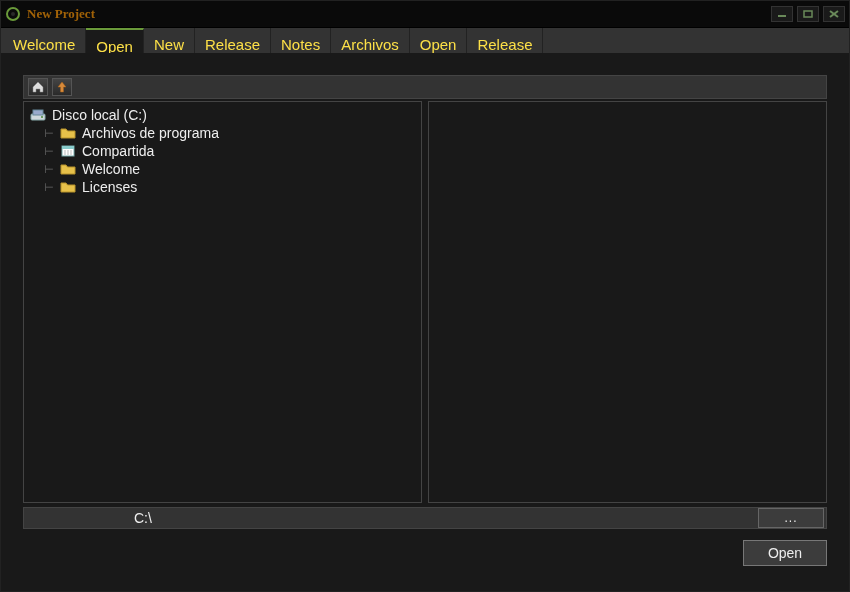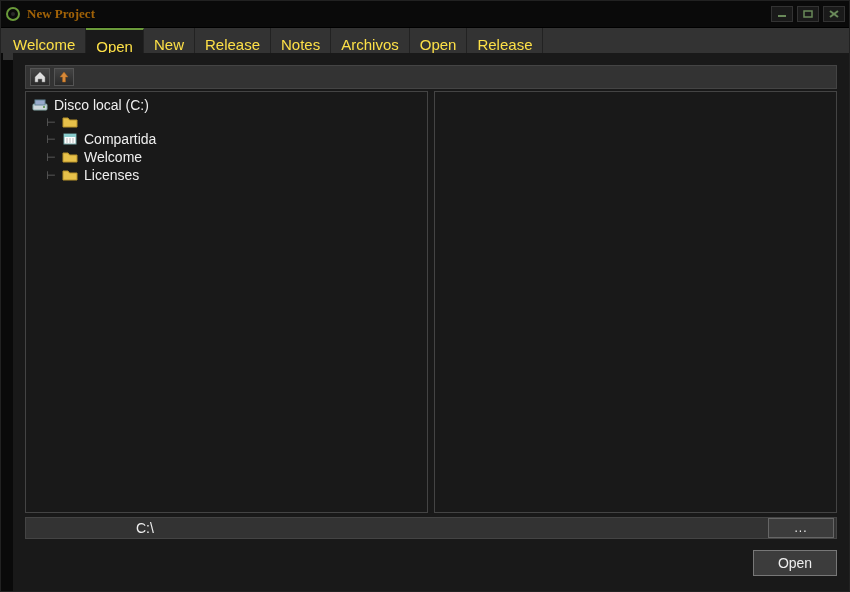--- a/index.html
+++ b/index.html
@@ -61,22 +61,22 @@
     cursor: pointer;
     border-right: 1px solid #222;
   }
   .tab.active {
     background: #1a1a1a;
     border-top: 2px solid #6a9a3a;
   }
   .content {
     flex: 1;
     background: #191919;
-    padding: 12px;
-    display: flex; flex-direction: column; margin-left: 12px;
+    padding: 22px;
+    display: flex; flex-direction: column;
   }
   .toolbar {
     height: 24px;
     background: #333;
     border: 1px solid #444;
     display: flex; align-items: center;
     padding: 0 4px;
     gap: 4px;
   }
   .tbtn {
@@ -246,20 +246,21 @@
           <span>Disco local (C:)</span>
         </div>
         <div class="tree-children">
           <div class="tree-item">
             <span class="connector">⊢</span>
             <span class="folder-icon">
               <svg width="16" height="14" viewBox="0 0 16 14">
                   <path d="M1 3 L6 3 L7.5 5 L15 5 L15 12 L1 12 Z" fill="#e7c14a" stroke="#b8932a"></path>
                 </svg>
             </span>
+            <span>Archivos de programa</span>
           </div>
           <div class="tree-item">
             <span class="connector">⊢</span>
             <span class="cal-icon">
               <svg width="16" height="14" viewBox="0 0 16 14">
                 <rect x="2" y="2" width="12" height="10" fill="#fff" stroke="#7aa"></rect>
                 <rect x="2" y="2" width="12" height="3" fill="#8cc"></rect>
                 <line x1="5" y1="6" x2="5" y2="11" stroke="#bbb"></line>
                   <line x1="8" y1="6" x2="8" y2="11" stroke="#bbb"></line>
                   <line x1="11" y1="6" x2="11" y2="11" stroke="#bbb"></line>

